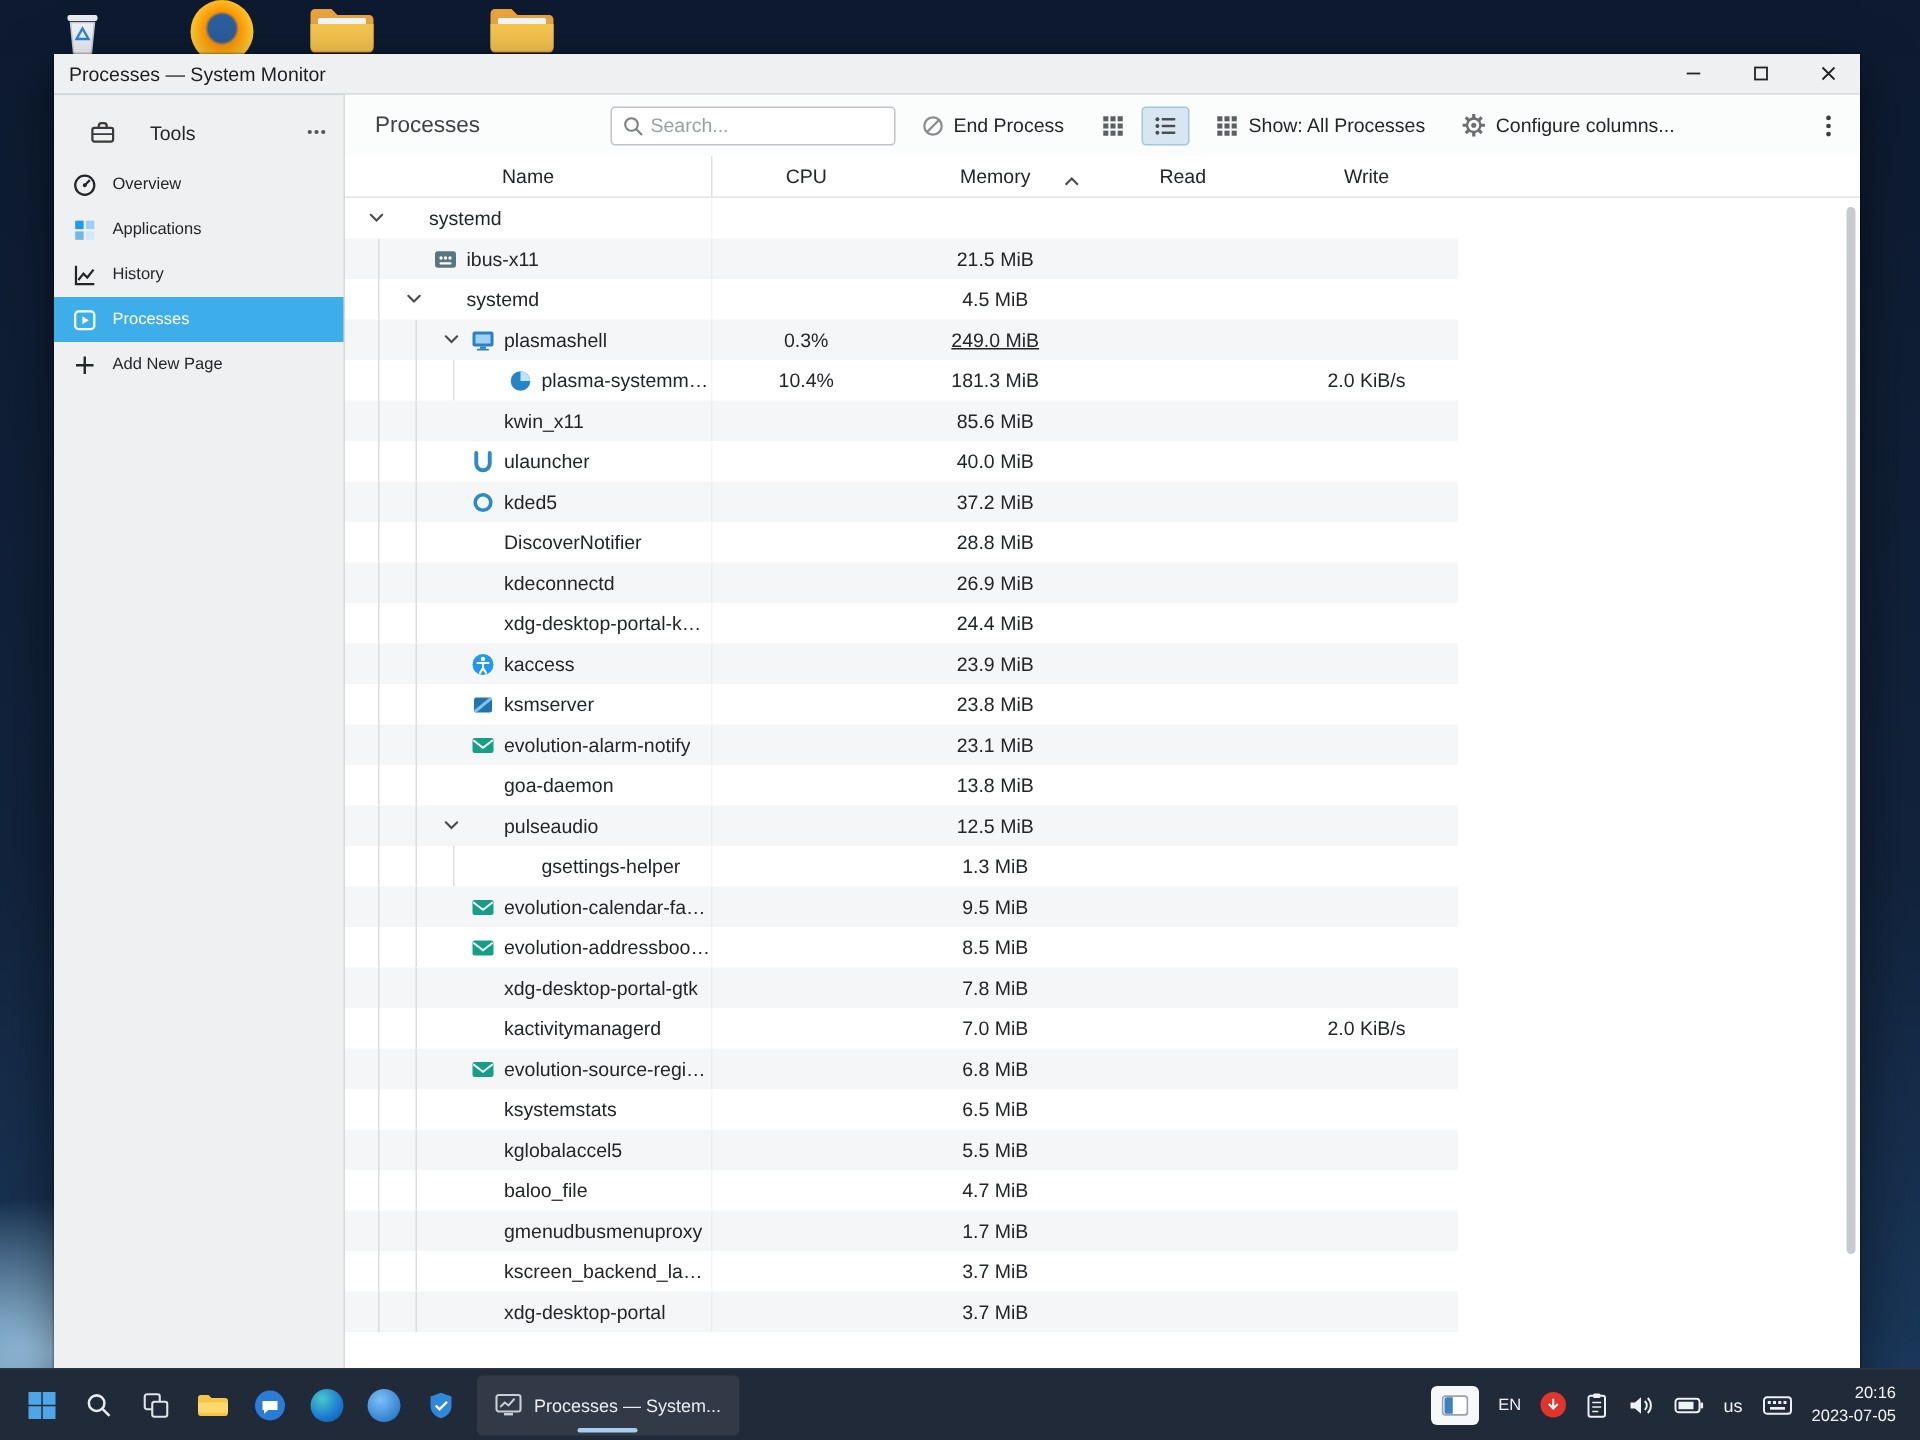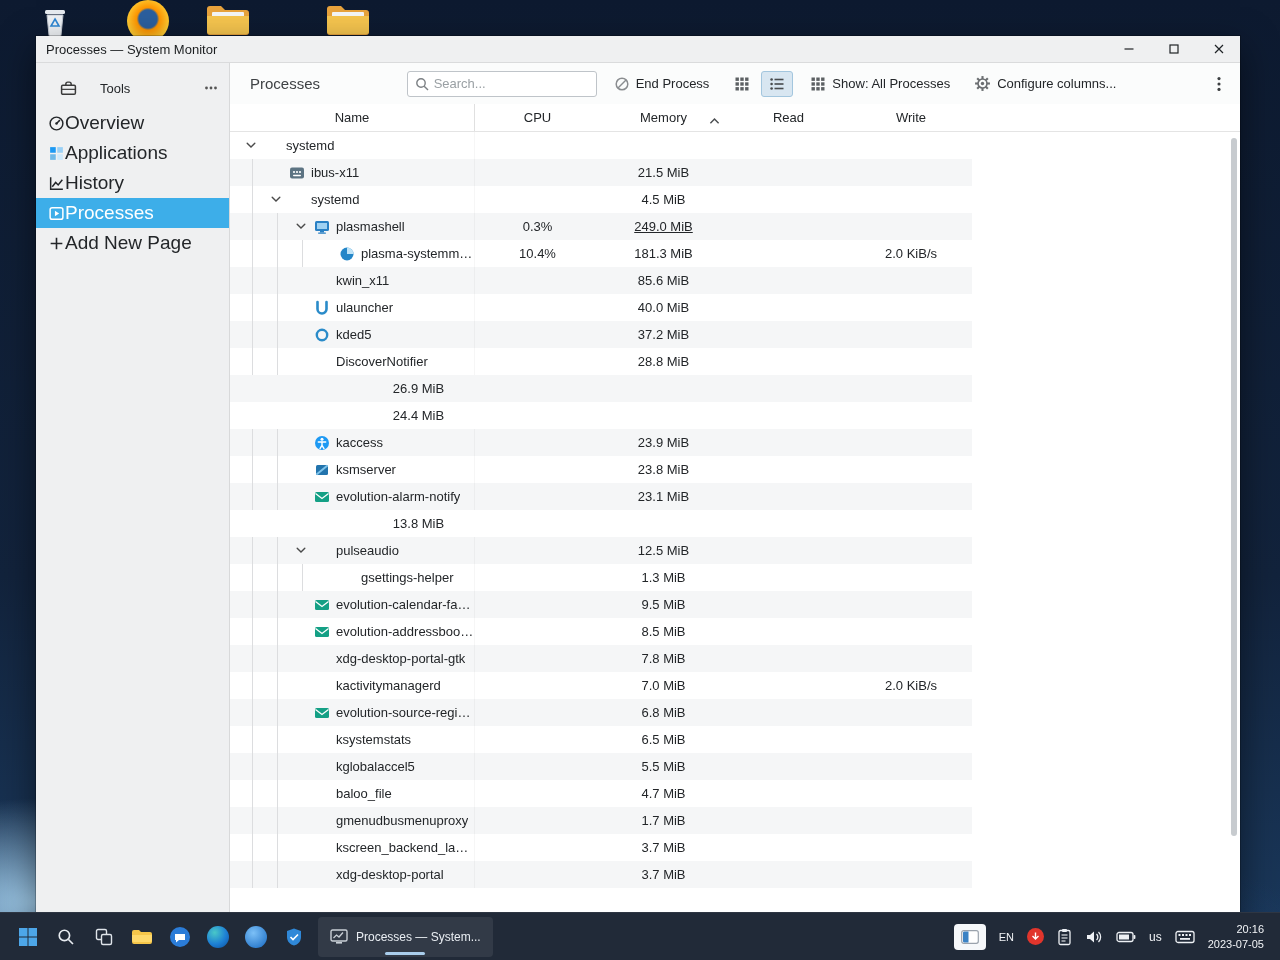--- a/index.html
+++ b/index.html
@@ -31,22 +31,22 @@
   .win-btn { width:22px; height:22px; display:flex; align-items:center; justify-content:center;
     background:none; border:none; cursor:pointer; }
 
   .window-body { display:flex; height:calc(100% - 27px); }
 
   
   .sidebar { width:194px; flex-shrink:0; background:#eff0f1; border-right:1px solid #d8d9da; padding-top:9px; }
   .tools-row { height:32px; display:flex; align-items:center; gap:23px; padding:0 10px 0 24px;
     font-size:13px; color:#232629; margin-bottom:4px; }
   .overflow-btn { margin-left:auto; background:none; border:none; cursor:pointer; display:flex; }
-  .side-item { height:30px; display:flex; align-items:center; padding:0 12px;
-    font-size:19px; color:#232629; cursor:pointer; }
+  .side-item { height:30px; display:flex; align-items:center; gap:10px; padding:0 12px;
+    font-size:11px; color:#232629; cursor:pointer; }
   .side-item.selected { background:var(--accent,#3daee9); color:#fff; }
   .side-icon { width:17px; display:flex; align-items:center; justify-content:center; }
 
   
   .main { flex:1; display:flex; flex-direction:column; background:#fff; position:relative; overflow:hidden; }
   .toolbar { height:41px; flex-shrink:0; display:flex; align-items:center;
     padding:0 12px 0 20px; gap:10px; background:#fbfcfc; }
   .page-title { font-size:15px; font-weight:400; color:#3f4245; margin-right:auto; }
   .search-box { width:190px; height:26px; border:1px solid #bfc4c9; border-radius:3px;
     background:#fff; display:flex; align-items:center; gap:5px; padding:0 7px; }
@@ -493,26 +493,40 @@
               <span class="exp"></span>
               <span class="picon"></span>
               <span class="pname">DiscoverNotifier</span>
             </div>
             <div class="c-val" style="width: 125px;"></div>
             <div class="c-val" style="width: 127px;">28.8 MiB</div>
             <div class="c-val" style="width: 123px;"></div>
             <div class="c-val" style="width: 122px;"></div>
           </div>
           <div class="prow">
+            <div class="c-name">
+              <span class="guide"></span>
+              <span class="guide"></span>
+              <span class="exp"></span>
+              <span class="picon"></span>
+              <span class="pname">kdeconnectd</span>
+            </div>
             <div class="c-val" style="width: 125px;"></div>
             <div class="c-val" style="width: 127px;">26.9 MiB</div>
             <div class="c-val" style="width: 123px;"></div>
             <div class="c-val" style="width: 122px;"></div>
           </div>
           <div class="prow">
+            <div class="c-name">
+              <span class="guide"></span>
+              <span class="guide"></span>
+              <span class="exp"></span>
+              <span class="picon"></span>
+              <span class="pname">xdg-desktop-portal-k…</span>
+            </div>
             <div class="c-val" style="width: 125px;"></div>
             <div class="c-val" style="width: 127px;">24.4 MiB</div>
             <div class="c-val" style="width: 123px;"></div>
             <div class="c-val" style="width: 122px;"></div>
           </div>
           <div class="prow">
             <div class="c-name">
               <span class="guide"></span>
               <span class="guide"></span>
               <span class="exp"></span>
@@ -560,20 +574,27 @@
                 </svg>
               </span>
               <span class="pname">evolution-alarm-notify</span>
             </div>
             <div class="c-val" style="width: 125px;"></div>
             <div class="c-val" style="width: 127px;">23.1 MiB</div>
             <div class="c-val" style="width: 123px;"></div>
             <div class="c-val" style="width: 122px;"></div>
           </div>
           <div class="prow">
+            <div class="c-name">
+              <span class="guide"></span>
+              <span class="guide"></span>
+              <span class="exp"></span>
+              <span class="picon"></span>
+              <span class="pname">goa-daemon</span>
+            </div>
             <div class="c-val" style="width: 125px;"></div>
             <div class="c-val" style="width: 127px;">13.8 MiB</div>
             <div class="c-val" style="width: 123px;"></div>
             <div class="c-val" style="width: 122px;"></div>
           </div>
           <div class="prow">
             <div class="c-name">
               <span class="guide"></span>
               <span class="guide"></span>
               <span class="exp">

